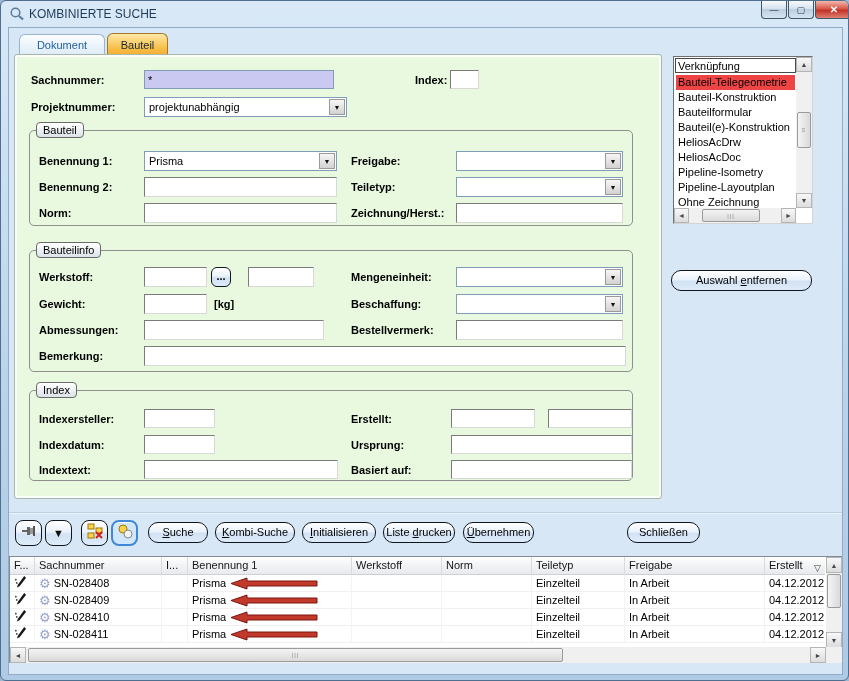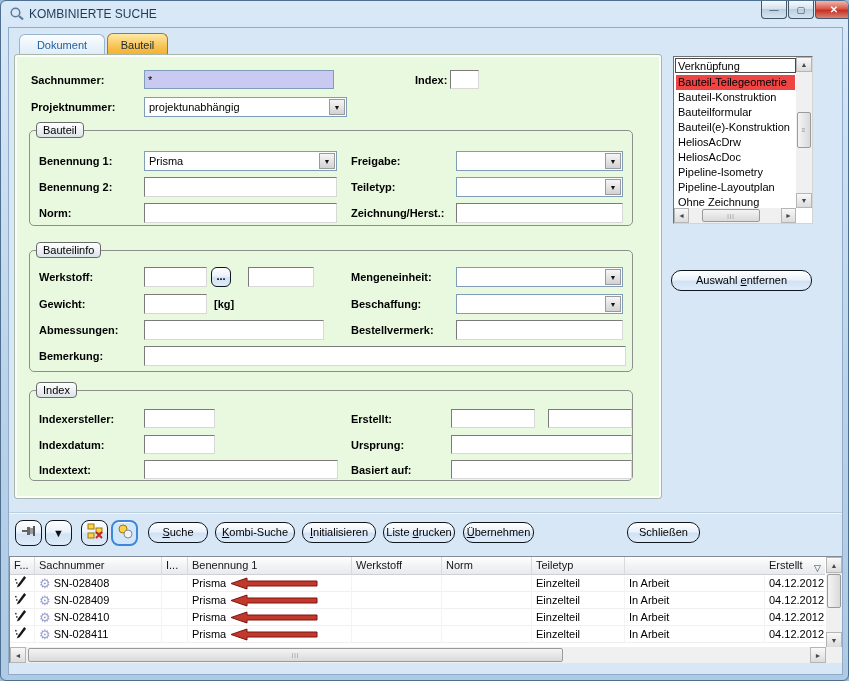--- a/index.html
+++ b/index.html
@@ -287,20 +287,21 @@
 
   <div class="tbl">
     <div class="thead">
       <div class="th c0">F...</div>
       <div class="th c1">Sachnummer</div>
       <div class="th c2">I...</div>
       <div class="th c3">Benennung 1</div>
       <div class="th c4">Werkstoff</div>
       <div class="th c5">Norm</div>
       <div class="th c6">Teiletyp</div>
+      <div class="th c7">Freigabe</div>
       <div class="th c8">
         <span>Erstellt</span>
         <span class="sortglyph">▽</span>
       </div>
     </div>
 
     <div class="trow" style="top:18px">
       <div class="td c0"><svg width="13" height="14" viewBox="0 0 14 15">
             <path d="M11 1 L13 3 L6 12 L3 13.5 L4.2 10.5 Z" fill="#161616"></path>
             <circle cx="2" cy="5" r="0.9" fill="#333"></circle>

